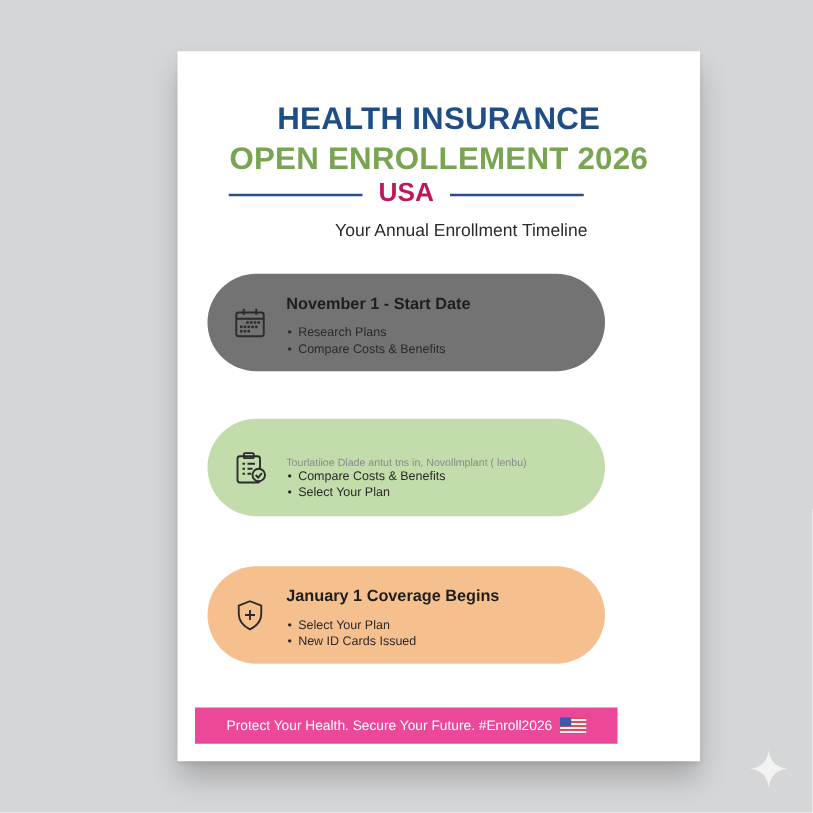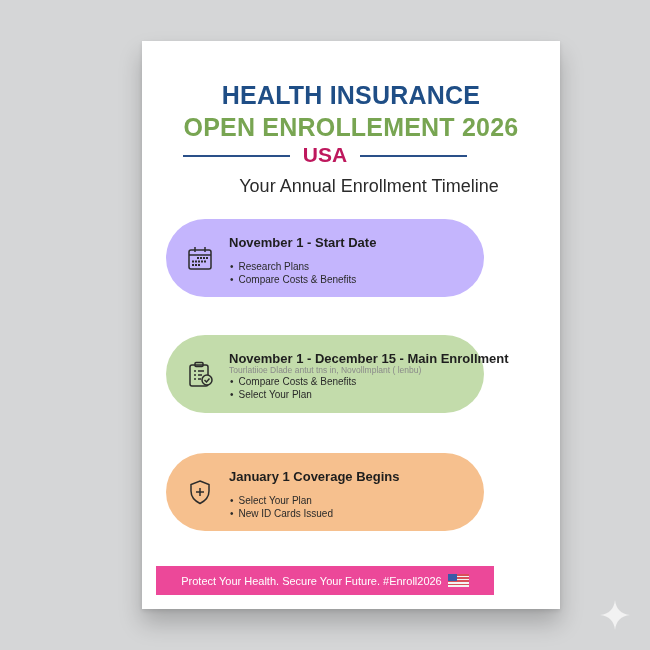--- a/index.html
+++ b/index.html
@@ -37,28 +37,28 @@
     .divider-line.left { left: 0; width: 107px; }
     .divider-line.right { right: 0; width: 107px; }
     .usa {
       position: absolute; left: 0; width: 100%; top: 0;
       text-align: center;
       font-weight: bold; font-size: 21px; color: #be185d;
     }
     .subtitle {
       position: absolute; left: 0; width: 100%; top: 135px;
       text-align: center;
-      font-size: 18px; color: #2b2b2b; padding-left: 36px;
+      font-size: 14px; color: #2b2b2b; padding-left: 36px;
     }
     .pill {
       position: absolute;
       left: 24px; width: 318px; height: 78px;
       border-radius: 39px;
     }
-    .pill.teal { top: 178px; background: #c4b5fd; }
+    .pill.teal { top: 178px; background: #737373; }
     .pill.green { top: 294px; background: #c3dcab; }
     .pill.orange { top: 412px; background: #f6c08e; }
     .pill-icon {
       position: absolute; left: 20px; top: 25px; width: 28px; height: 28px;
     }
     .pill-title {
       position: absolute; left: 63px; top: 16px;
       font-weight: bold; font-size: 13px; color: #1e1e1e;
       white-space: nowrap;
     }
@@ -146,21 +146,20 @@
         <line x1="8" y1="11" x2="10" y2="11"></line>
           <line x1="12" y1="11" x2="18" y2="11"></line>
         <line x1="8" y1="15" x2="10" y2="15"></line>
           <line x1="12" y1="15" x2="16" y2="15"></line>
         <line x1="8" y1="19" x2="10" y2="19"></line>
           <line x1="12" y1="19" x2="15" y2="19"></line>
         <circle cx="21" cy="20" r="5" fill="#c3dcab"></circle>
         <polyline points="18.5,20 20.5,22 23.5,18.5"></polyline>
       </svg>
     </span>
-    <div class="pill-title">November 1 - December 15 - Main Enrollment</div>
     <div class="pill-note">Tourlatiioe Dlade antut tns in, Novollmplant ( lenbu)</div>
     <ul class="pill-list">
       <li>Compare Costs &amp; Benefits</li>
       <li>Select Your Plan</li>
     </ul>
   </div>
 
   <div class="pill orange">
     <span class="pill-icon">
       <svg width="28" height="28" viewBox="0 0 28 28" fill="none" stroke="#2b2b2b" stroke-width="1.5">

